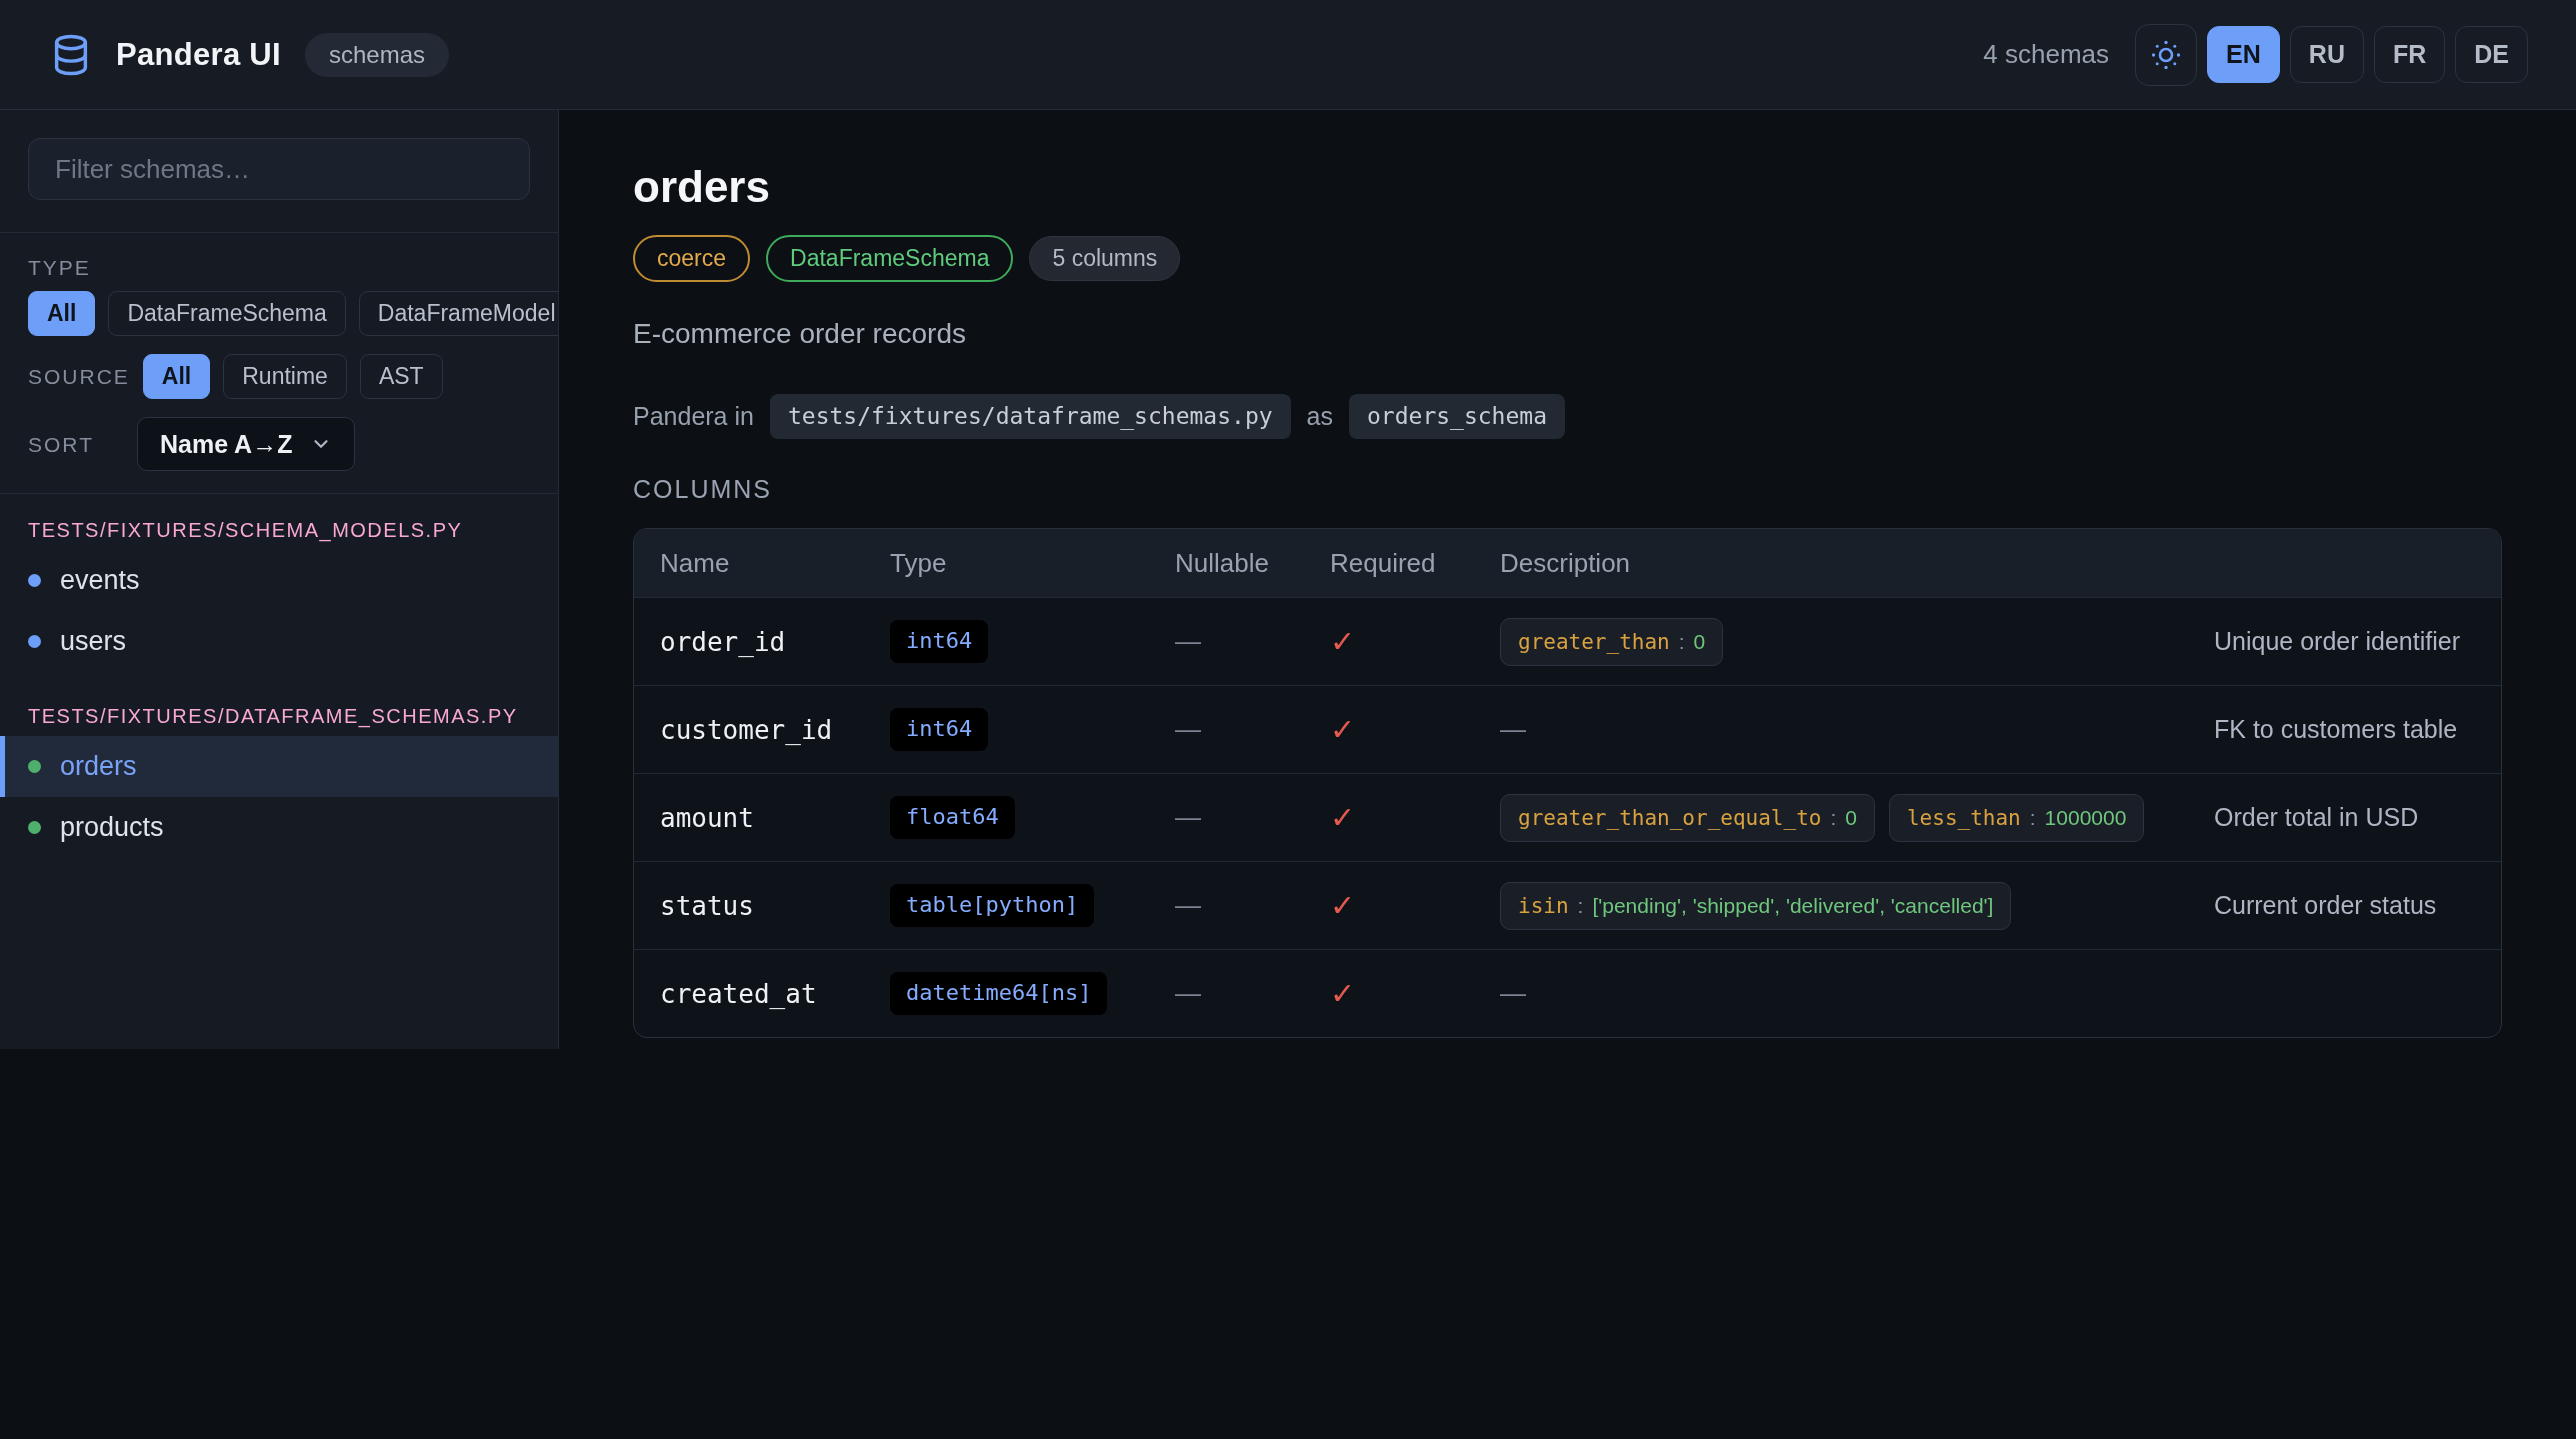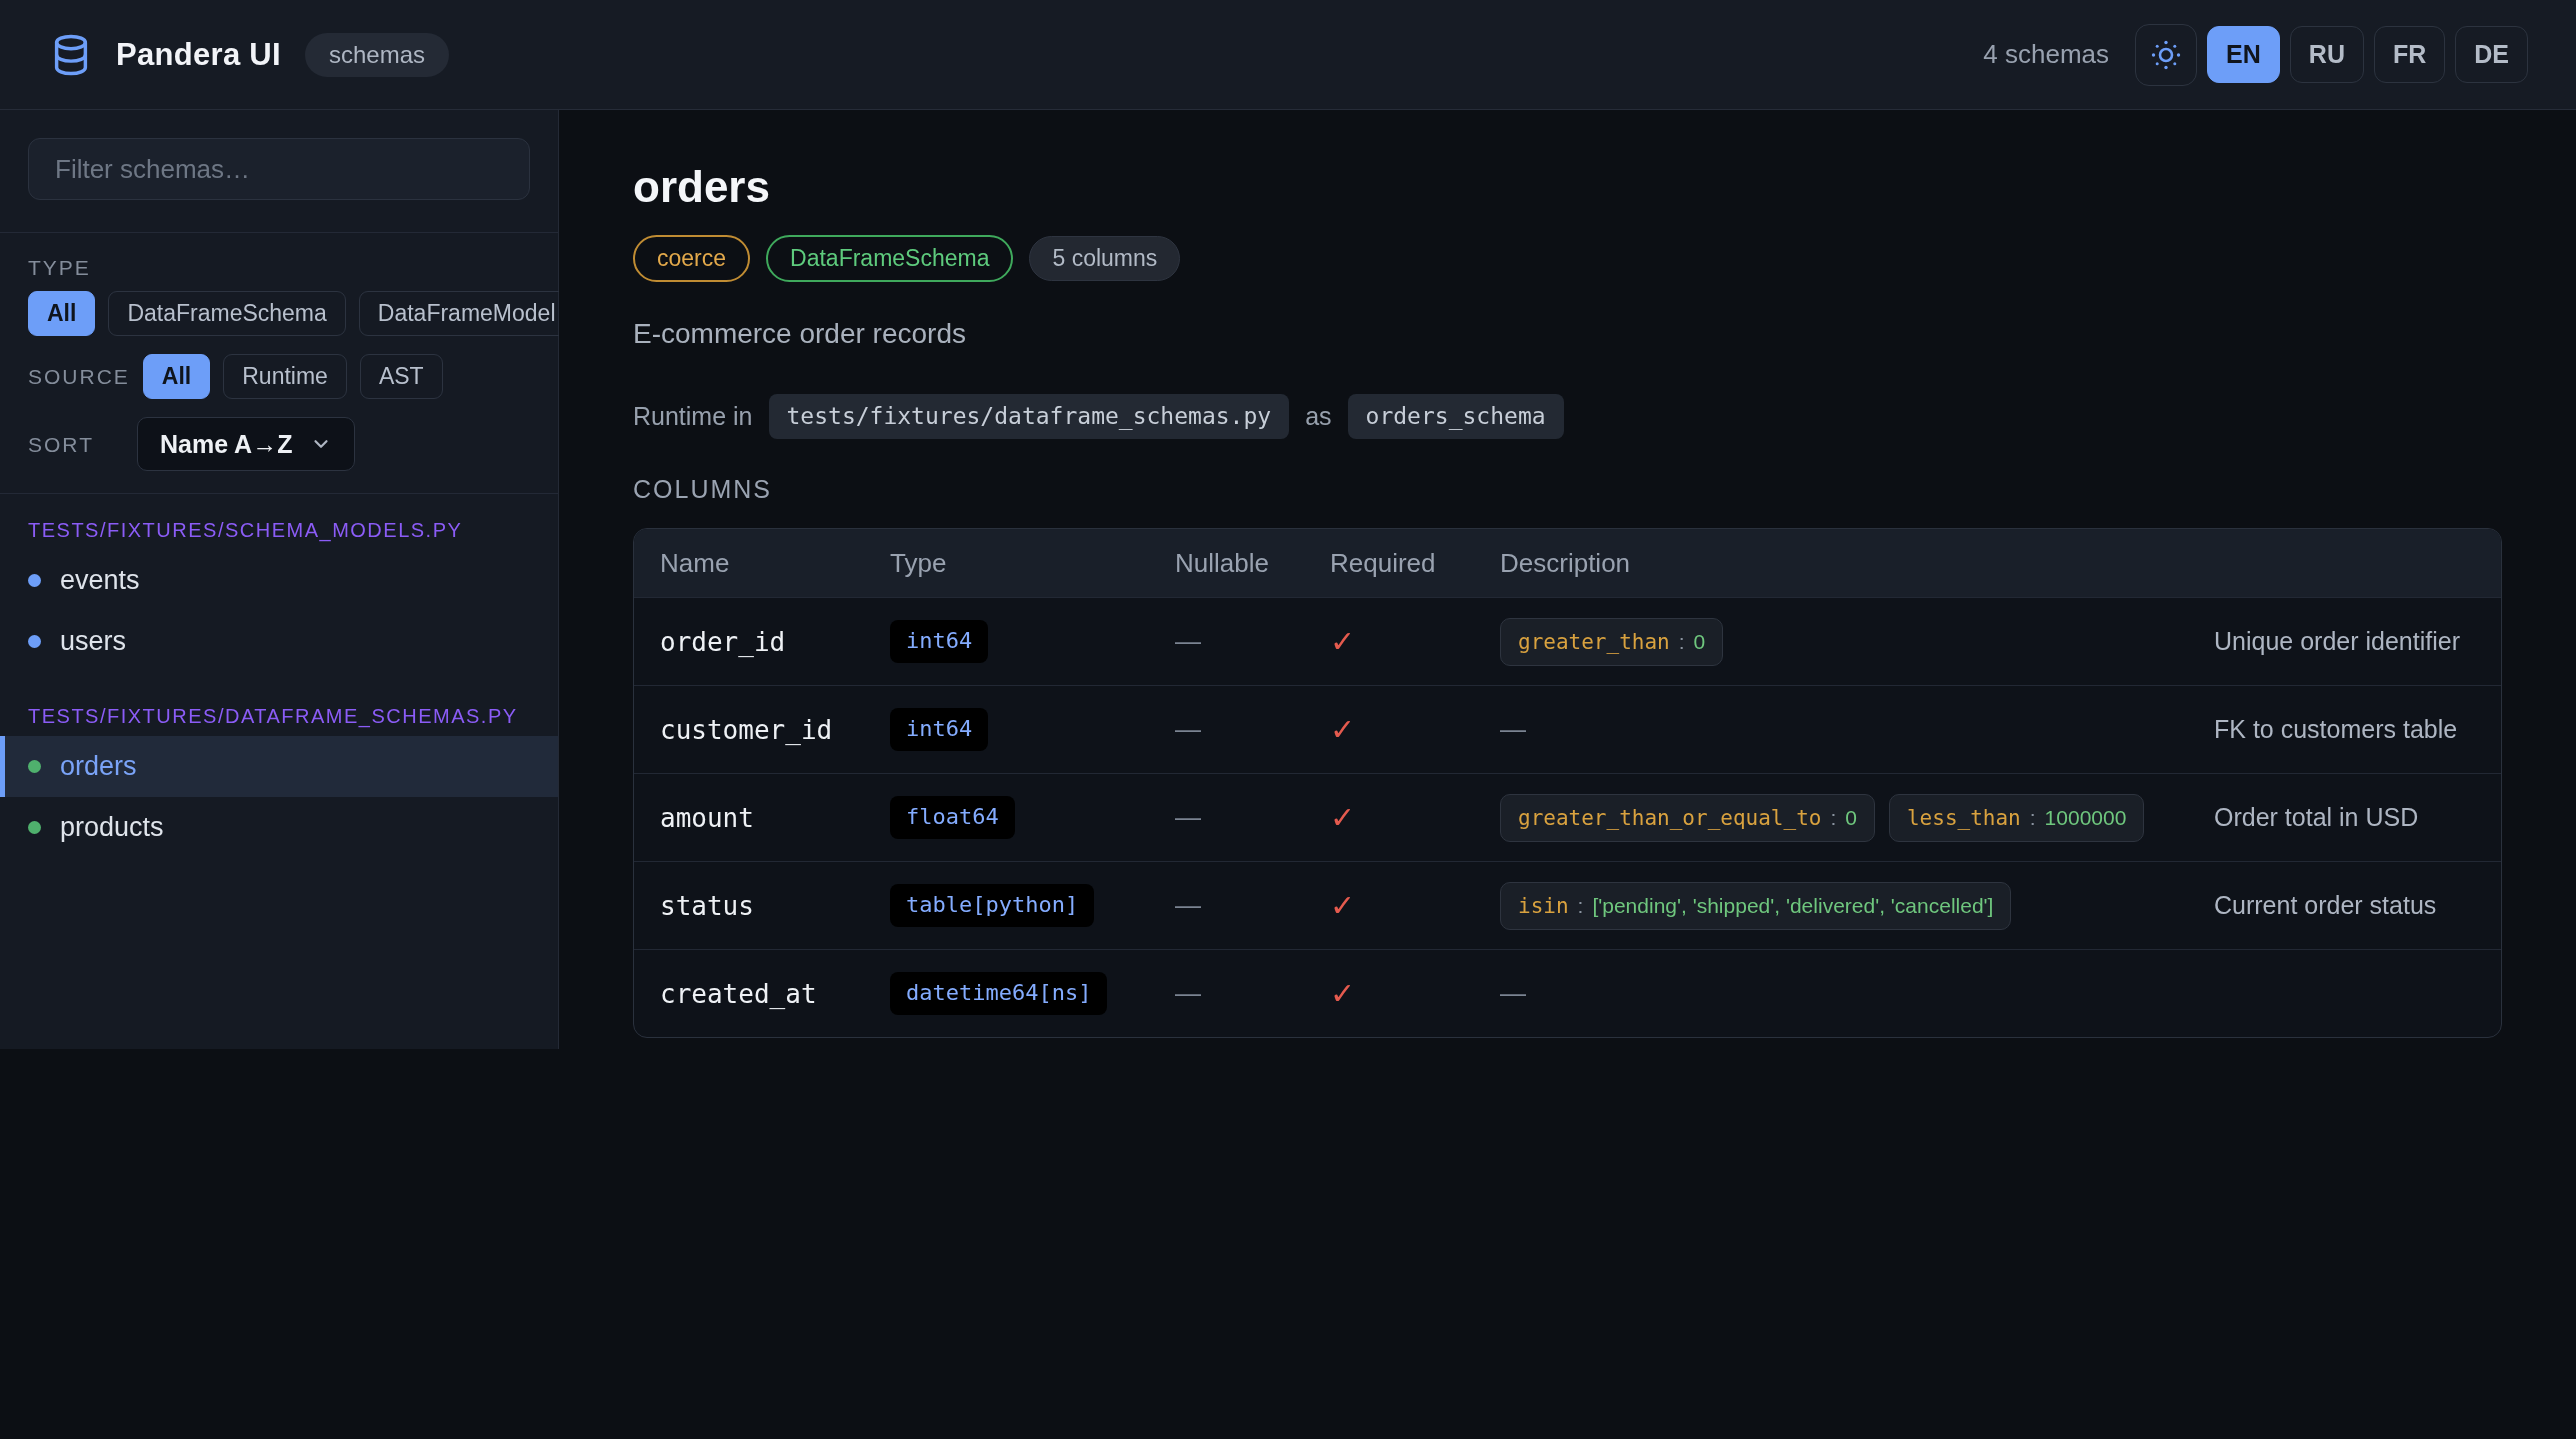--- a/index.html
+++ b/index.html
@@ -66,21 +66,21 @@
   }
   .seg-btn.active { background:#6d9ef8; color:#0f141c; border-color:#6d9ef8; font-weight:700; }
   .sort-select {
     display:flex; align-items:center; gap:18px; background:#0d1118;
     border:1px solid #2c3340; border-radius:10px; padding:11px 22px;
     font-size:25px; font-weight:700; color:#eef1f5; line-height:1.2; cursor:pointer;
   }
 
   .schema-list { padding-top:12px; }
   .group-label {
-    padding:12px 28px 8px; font-size:20px; color:#8b5cf6; letter-spacing:1.5px; line-height:1.2;
+    padding:12px 28px 8px; font-size:20px; color:#f9a8d4; letter-spacing:1.5px; line-height:1.2;
   }
   .group-label.second { margin-top:20px; }
   .schema-item {
     display:flex; align-items:center; gap:19px; padding:15px 28px 15px 23px;
     font-size:27px; color:#dfe4eb; border-left:5px solid transparent; cursor:pointer;
     line-height:1.15;
   }
   .schema-item.selected { background:#212a3a; border-left-color:#6d9ef8; color:#7aa3f7; }
   .dot { width:13px; height:13px; border-radius:50%; flex:none; }
   .dot-blue { background:#6d9ef8; }
@@ -235,21 +235,21 @@
 
     <div class="badge-row">
       <span class="badge badge-coerce">coerce</span>
       <span class="badge badge-schema-type">DataFrameSchema</span>
       <span class="badge badge-count">5 columns</span>
     </div>
 
     <p class="description">E-commerce order records</p>
 
     <div class="defined-row">
-      <span>Runtime in</span>
+      <span>Pandera in</span>
       <span class="code-chip mono">tests/fixtures/dataframe_schemas.py</span>
       <span>as</span>
       <span class="code-chip mono">orders_schema</span>
     </div>
 
     <h2 class="columns-heading">COLUMNS</h2>
 
     <section class="schema-table">
       <div class="t-head">
         <div class="cell">Name</div>

